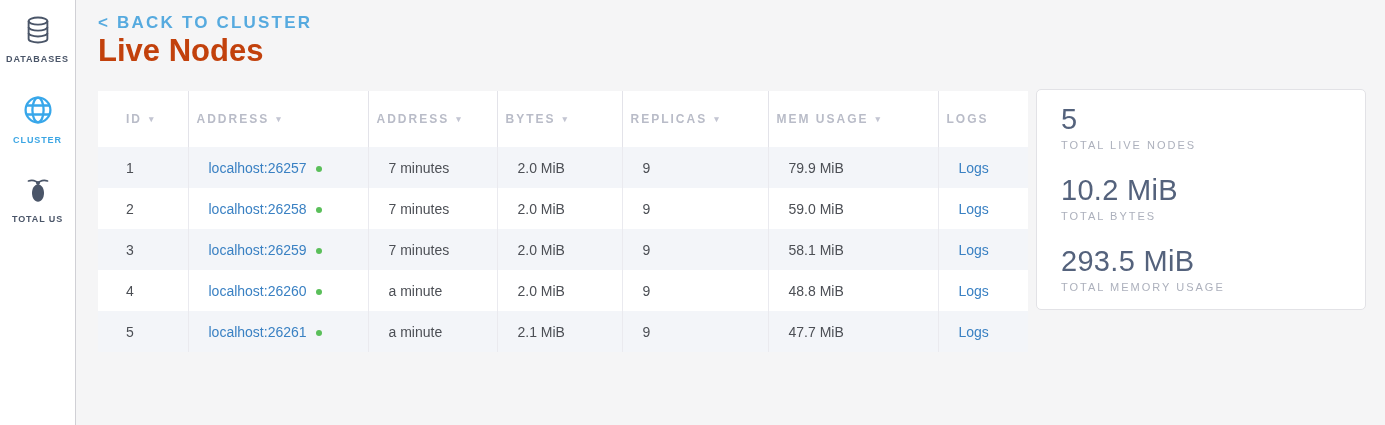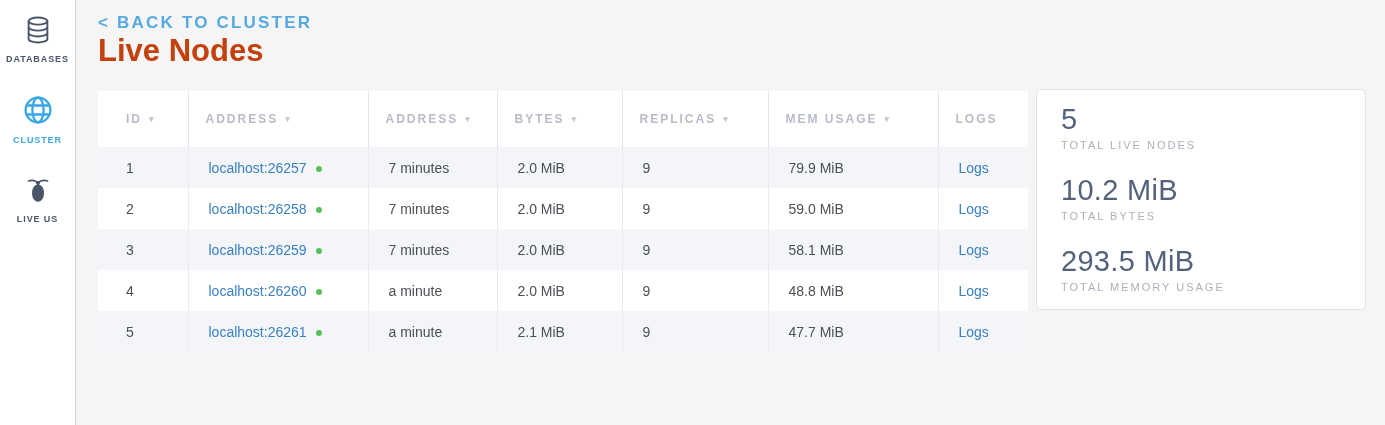--- a/index.html
+++ b/index.html
@@ -60,21 +60,21 @@
     background: #ffffff;
   }
   .nodes-table th {
     height: 56px;
     background: #ffffff;
     color: #b9bcc8;
     font-size: 12px;
     font-weight: 700;
     letter-spacing: 2px;
     text-align: left;
-    padding-left: 17px;
+    padding-left: 8px;
     border-right: 1px solid #e3e3e9;
     vertical-align: middle;
     white-space: nowrap;
     cursor: pointer;
   }
   .nodes-table th:first-child { padding-left: 28px; }
   .nodes-table th:last-child { border-right: none; cursor: default; }
   .sort-arrow { font-size: 9px; color: #c3c5d2; margin-left: 7px; vertical-align: 1px; }
   .nodes-table td {
     height: 41px;
@@ -157,21 +157,21 @@
     </div>
     <div class="nav-item">
       <span class="nav-icon">
         <svg width="30" height="30" viewBox="0 0 32 32">
           <path d="M16 9 C14.2 5.8 9.5 5.2 5.8 6.4" stroke="#4a5568" stroke-width="1.8" fill="none" stroke-linecap="round"></path>
           <path d="M16 9 C17.8 5.8 22.5 5.2 26.2 6.4" stroke="#4a5568" stroke-width="1.8" fill="none" stroke-linecap="round"></path>
           <ellipse cx="16" cy="8.2" rx="2.3" ry="1.9" fill="#4a5568"></ellipse>
           <path d="M16 9.2 C11.8 10.8 9.6 14.6 9.6 19 C9.6 24.8 12.4 28.6 16 28.6 C19.6 28.6 22.4 24.8 22.4 19 C22.4 14.6 20.2 10.8 16 9.2 Z" fill="#4a5568"></path>
         </svg>
       </span>
-      <span class="nav-label">LIVE US</span>
+      <span class="nav-label">TOTAL US</span>
     </div>
   </div>
 
   <div class="main">
     <a class="back-link" href="#">&lt; BACK TO CLUSTER</a>
     <h1 class="page-title">Live Nodes</h1>
 
     <div class="content-row">
 
       <table class="nodes-table">

